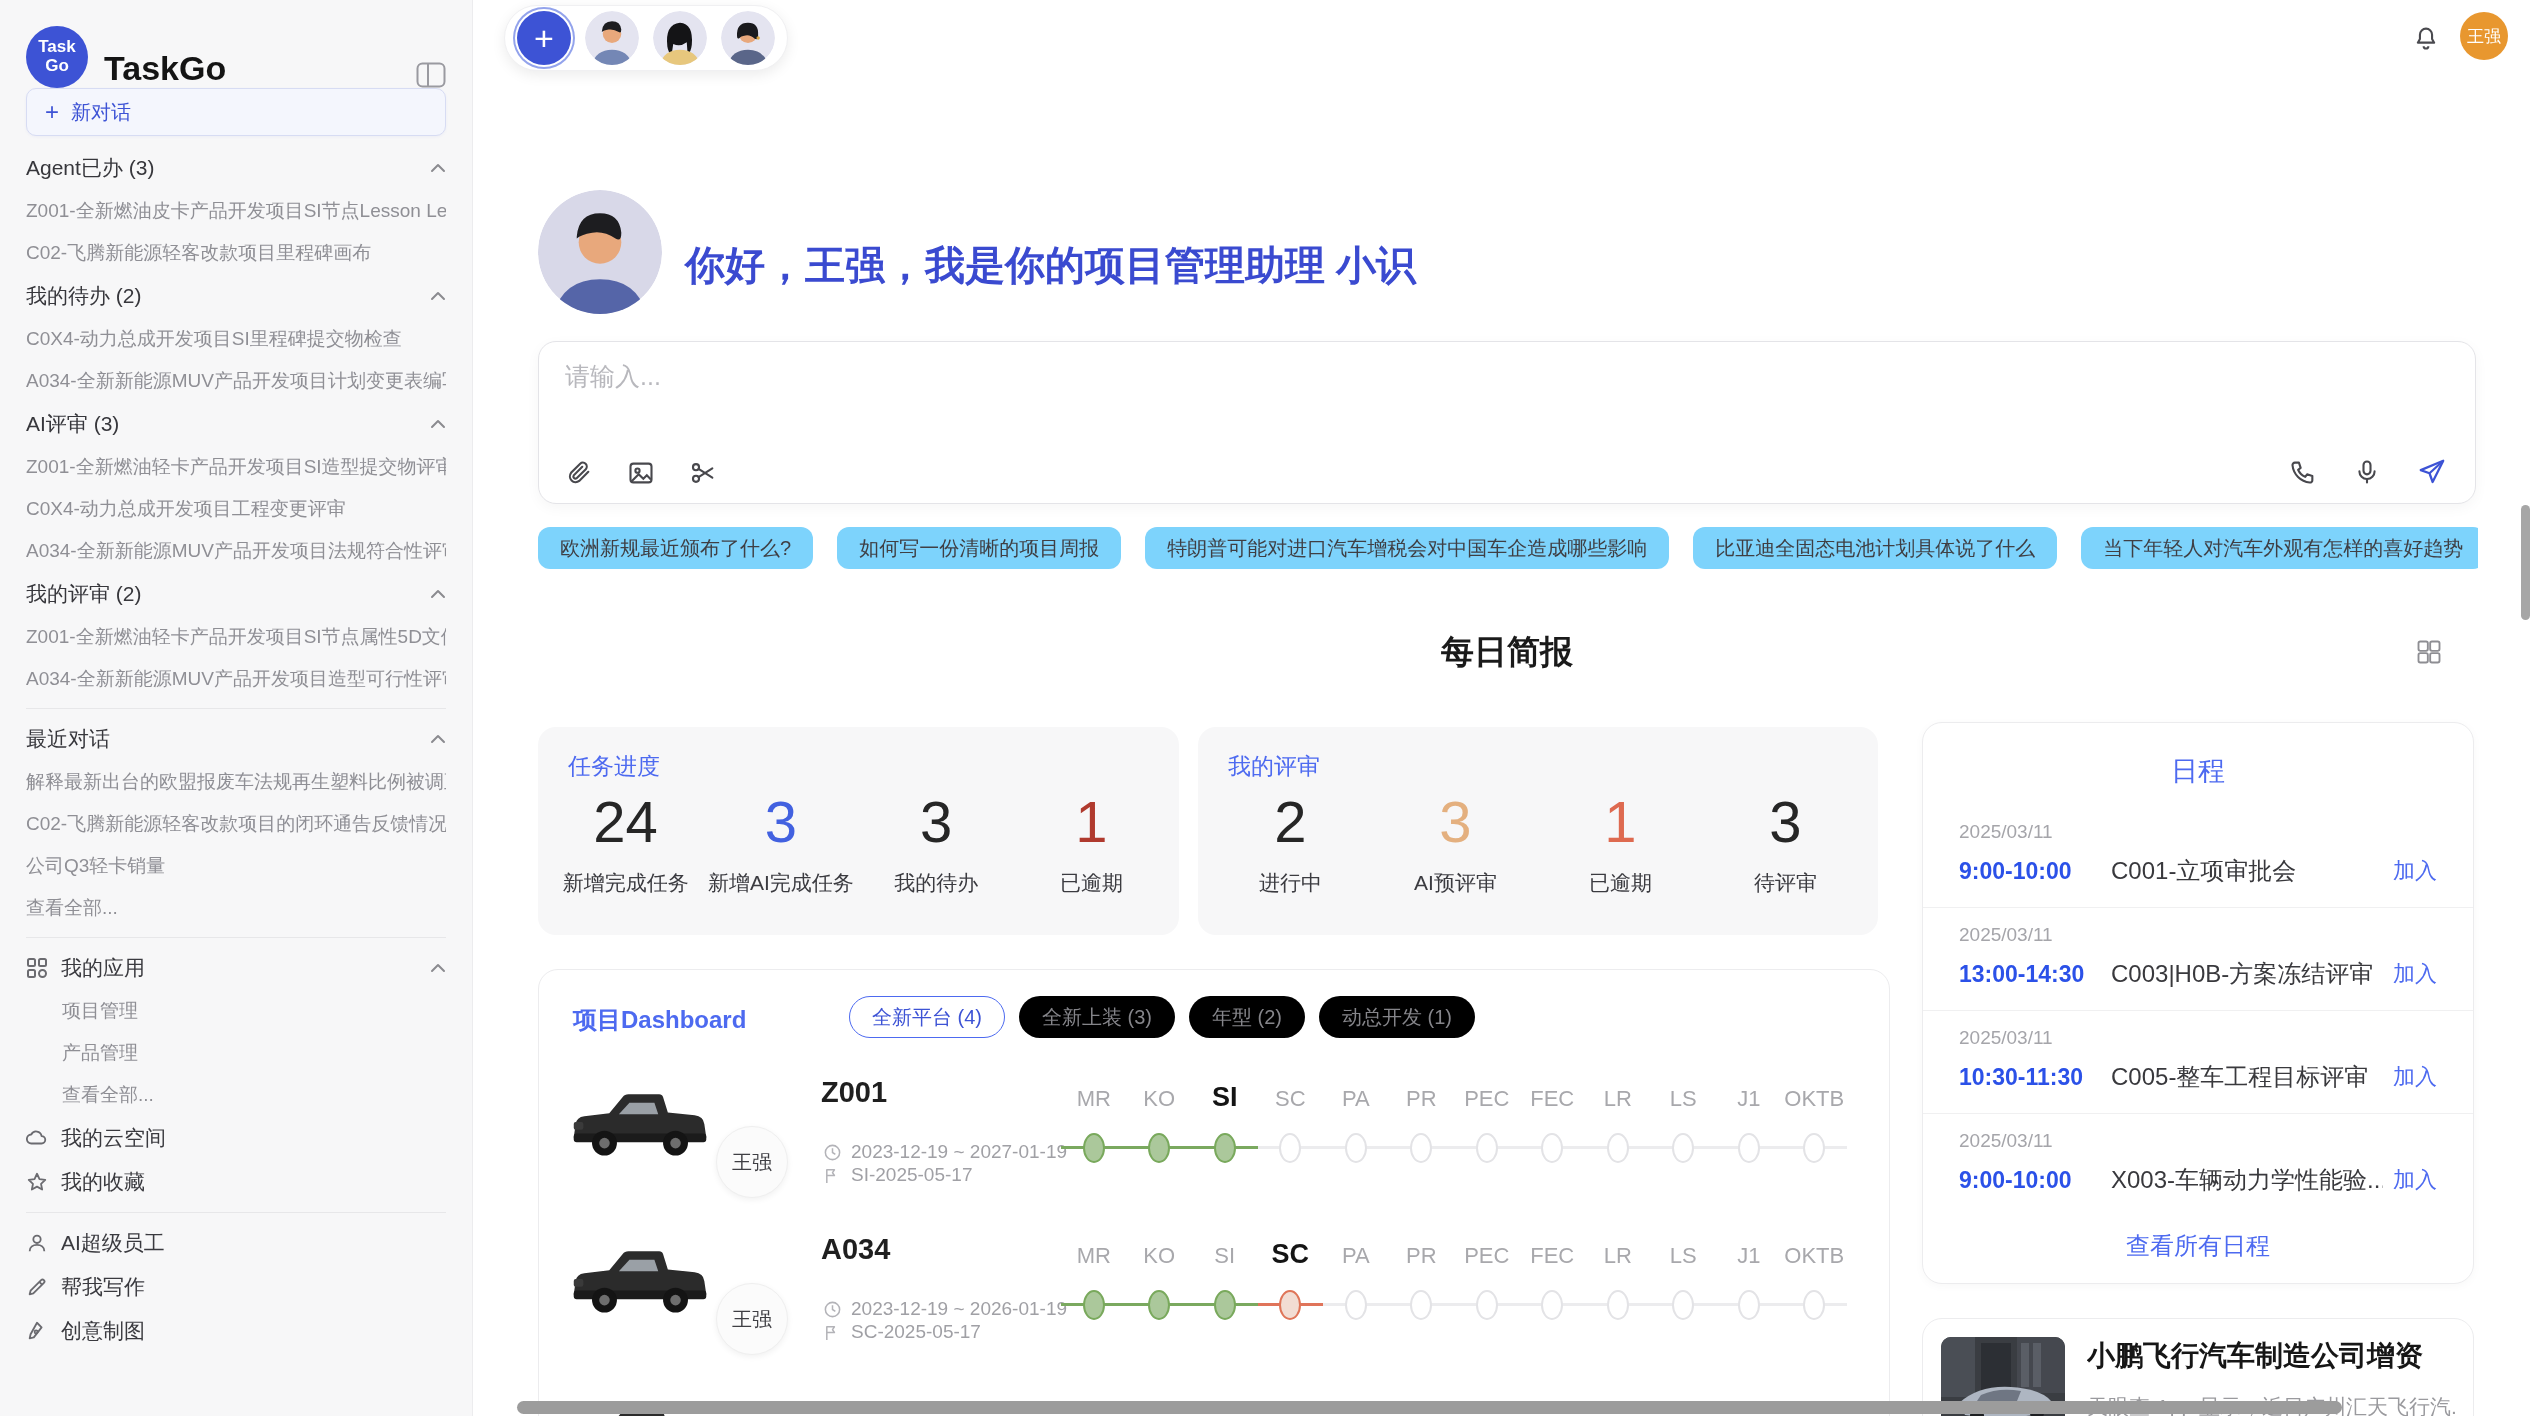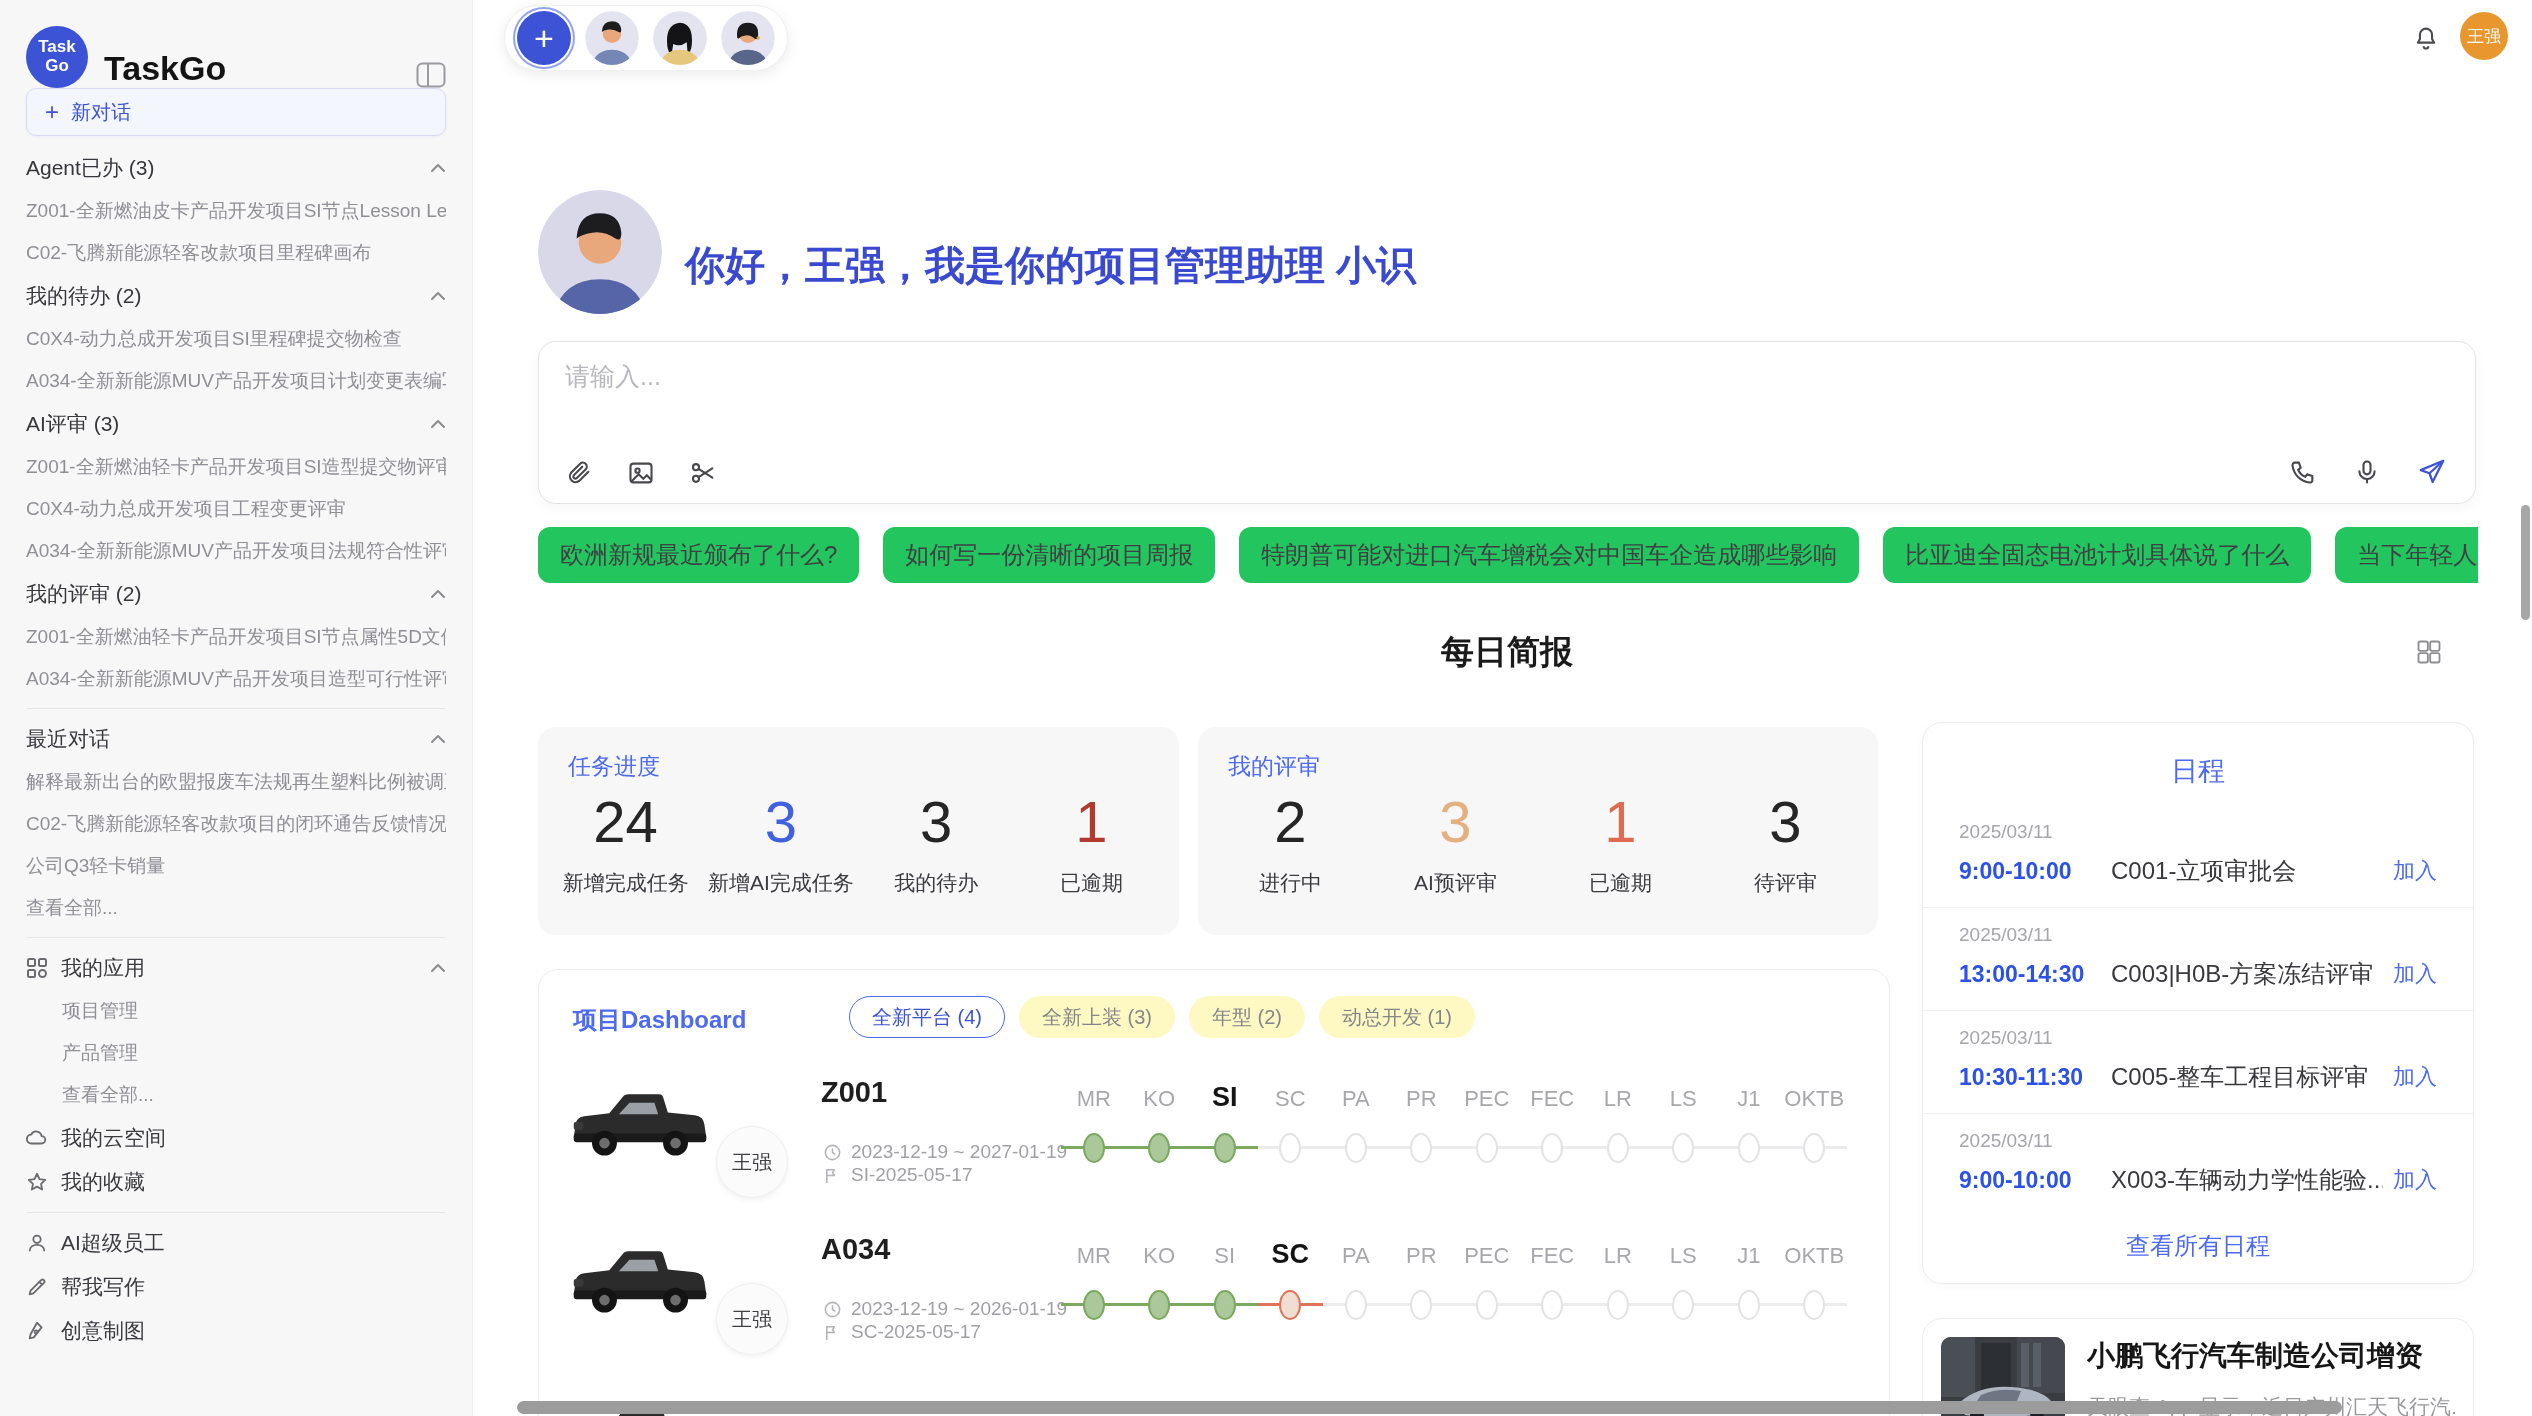--- a/index.html
+++ b/index.html
@@ -37,38 +37,38 @@
   .greet-text { position:absolute; left:212px; top:238px; font-size:40px; font-weight:700; color:#3a4ad0; }
 
   .input-card { position:absolute; left:65px; top:341px; width:1938px; height:163px; border:1.5px solid #e4e4e8; border-radius:18px; background:#fff; box-shadow:0 4px 14px rgba(0,0,0,0.04); }
   .input-field { position:absolute; left:26px; top:20px; width:1600px; border:none; outline:none; font-size:25px; color:#333; font-family:inherit; background:transparent; }
   .input-field::placeholder { color:#b8b8bd; }
   .in-icons-l { position:absolute; left:26px; bottom:16px; display:flex; gap:34px; align-items:center; }
   .in-icons-r { position:absolute; right:28px; bottom:16px; display:flex; gap:36px; align-items:center; }
   .in-icons-l span, .in-icons-r span { cursor:pointer; }
 
   .chips { position:absolute; left:65px; top:527px; width:1940px; display:flex; gap:24px; overflow:hidden; }
-  .chip { height:56px; border-radius:12px; background:#22c55e; color:#3f3f44; font-size:24px; display:flex; align-items:center; padding:0 22px; white-space:nowrap; cursor:pointer; }
+  .chip { height:42px; border-radius:12px; background:#7dd3fc; color:#3f3f44; font-size:20px; display:flex; align-items:center; padding:0 22px; white-space:nowrap; cursor:pointer; }
 
   .brief-head { position:absolute; left:65px; top:630px; width:1938px; text-align:center; font-size:33px; font-weight:700; color:#1a1a1a; }
   .brief-grid { position:absolute; left:1942px; top:638px; cursor:pointer; }
 
   .stat-card { position:absolute; top:727px; height:208px; background:#f7f7f8; border-radius:18px; }
   .stat-card.c1 { left:65px; width:641px; }
   .stat-card.c2 { left:725px; width:680px; }
   .stat-title { position:absolute; left:30px; top:24px; font-size:23px; font-weight:500; color:#4d6af0; }
   .stats { position:absolute; left:10px; right:10px; top:62px; display:flex; }
   .stat { flex:1; text-align:center; }
   .stat .v { font-size:58px; font-weight:500; line-height:66px; }
   .stat .l { margin-top:14px; font-size:21px; color:#3b3b40; }
 
   .dash-card { position:absolute; left:65px; top:969px; width:1352px; height:600px; background:#fff; border:1.5px solid #ececee; border-radius:20px; overflow:hidden; }
   .dash-title { position:absolute; left:34px; top:34px; font-size:24px; font-weight:600; color:#4d6af0; }
   .tabs { position:absolute; left:310px; top:26px; display:flex; gap:14px; }
-  .tab { height:42px; border-radius:21px; display:flex; align-items:center; padding:0 22px; font-size:20px; background:#fef9c3; color:#85858a; border:1px solid transparent; cursor:pointer; white-space:nowrap; }
+  .tab { height:42px; border-radius:21px; display:flex; align-items:center; padding:0 22px; font-size:20px; background:#000000; color:#85858a; border:1px solid transparent; cursor:pointer; white-space:nowrap; }
   .tab.active { background:#fff; color:#3d53d5; border-color:#4d6af0; }
   .proj-row { position:absolute; left:0; width:100%; height:157px; }
   .car { position:absolute; left:26px; top:4px; }
   .owner-badge { position:absolute; left:177px; top:56px; width:72px; height:72px; border-radius:50%; background:#fbfbfb; border:1px solid #efefef; box-shadow:0 2px 6px rgba(0,0,0,0.06); display:flex; align-items:center; justify-content:center; font-size:20px; color:#3f3f44; }
   .p-name { position:absolute; left:282px; top:6px; font-size:29px; font-weight:700; color:#1f1f1f; }
   .p-line { position:absolute; left:284px; display:flex; align-items:center; gap:9px; font-size:19px; color:#a0a0a5; }
   .p-line.d1 { top:71px; } .p-line.d2 { top:94px; }
   .timeline { position:absolute; left:522px; top:0; width:786px; display:flex; }
   .ms-cell { position:relative; width:65.5px; height:130px; }
   .ms-label { position:absolute; top:16px; width:100%; text-align:center; font-size:22px; color:#a8a8ac; }

